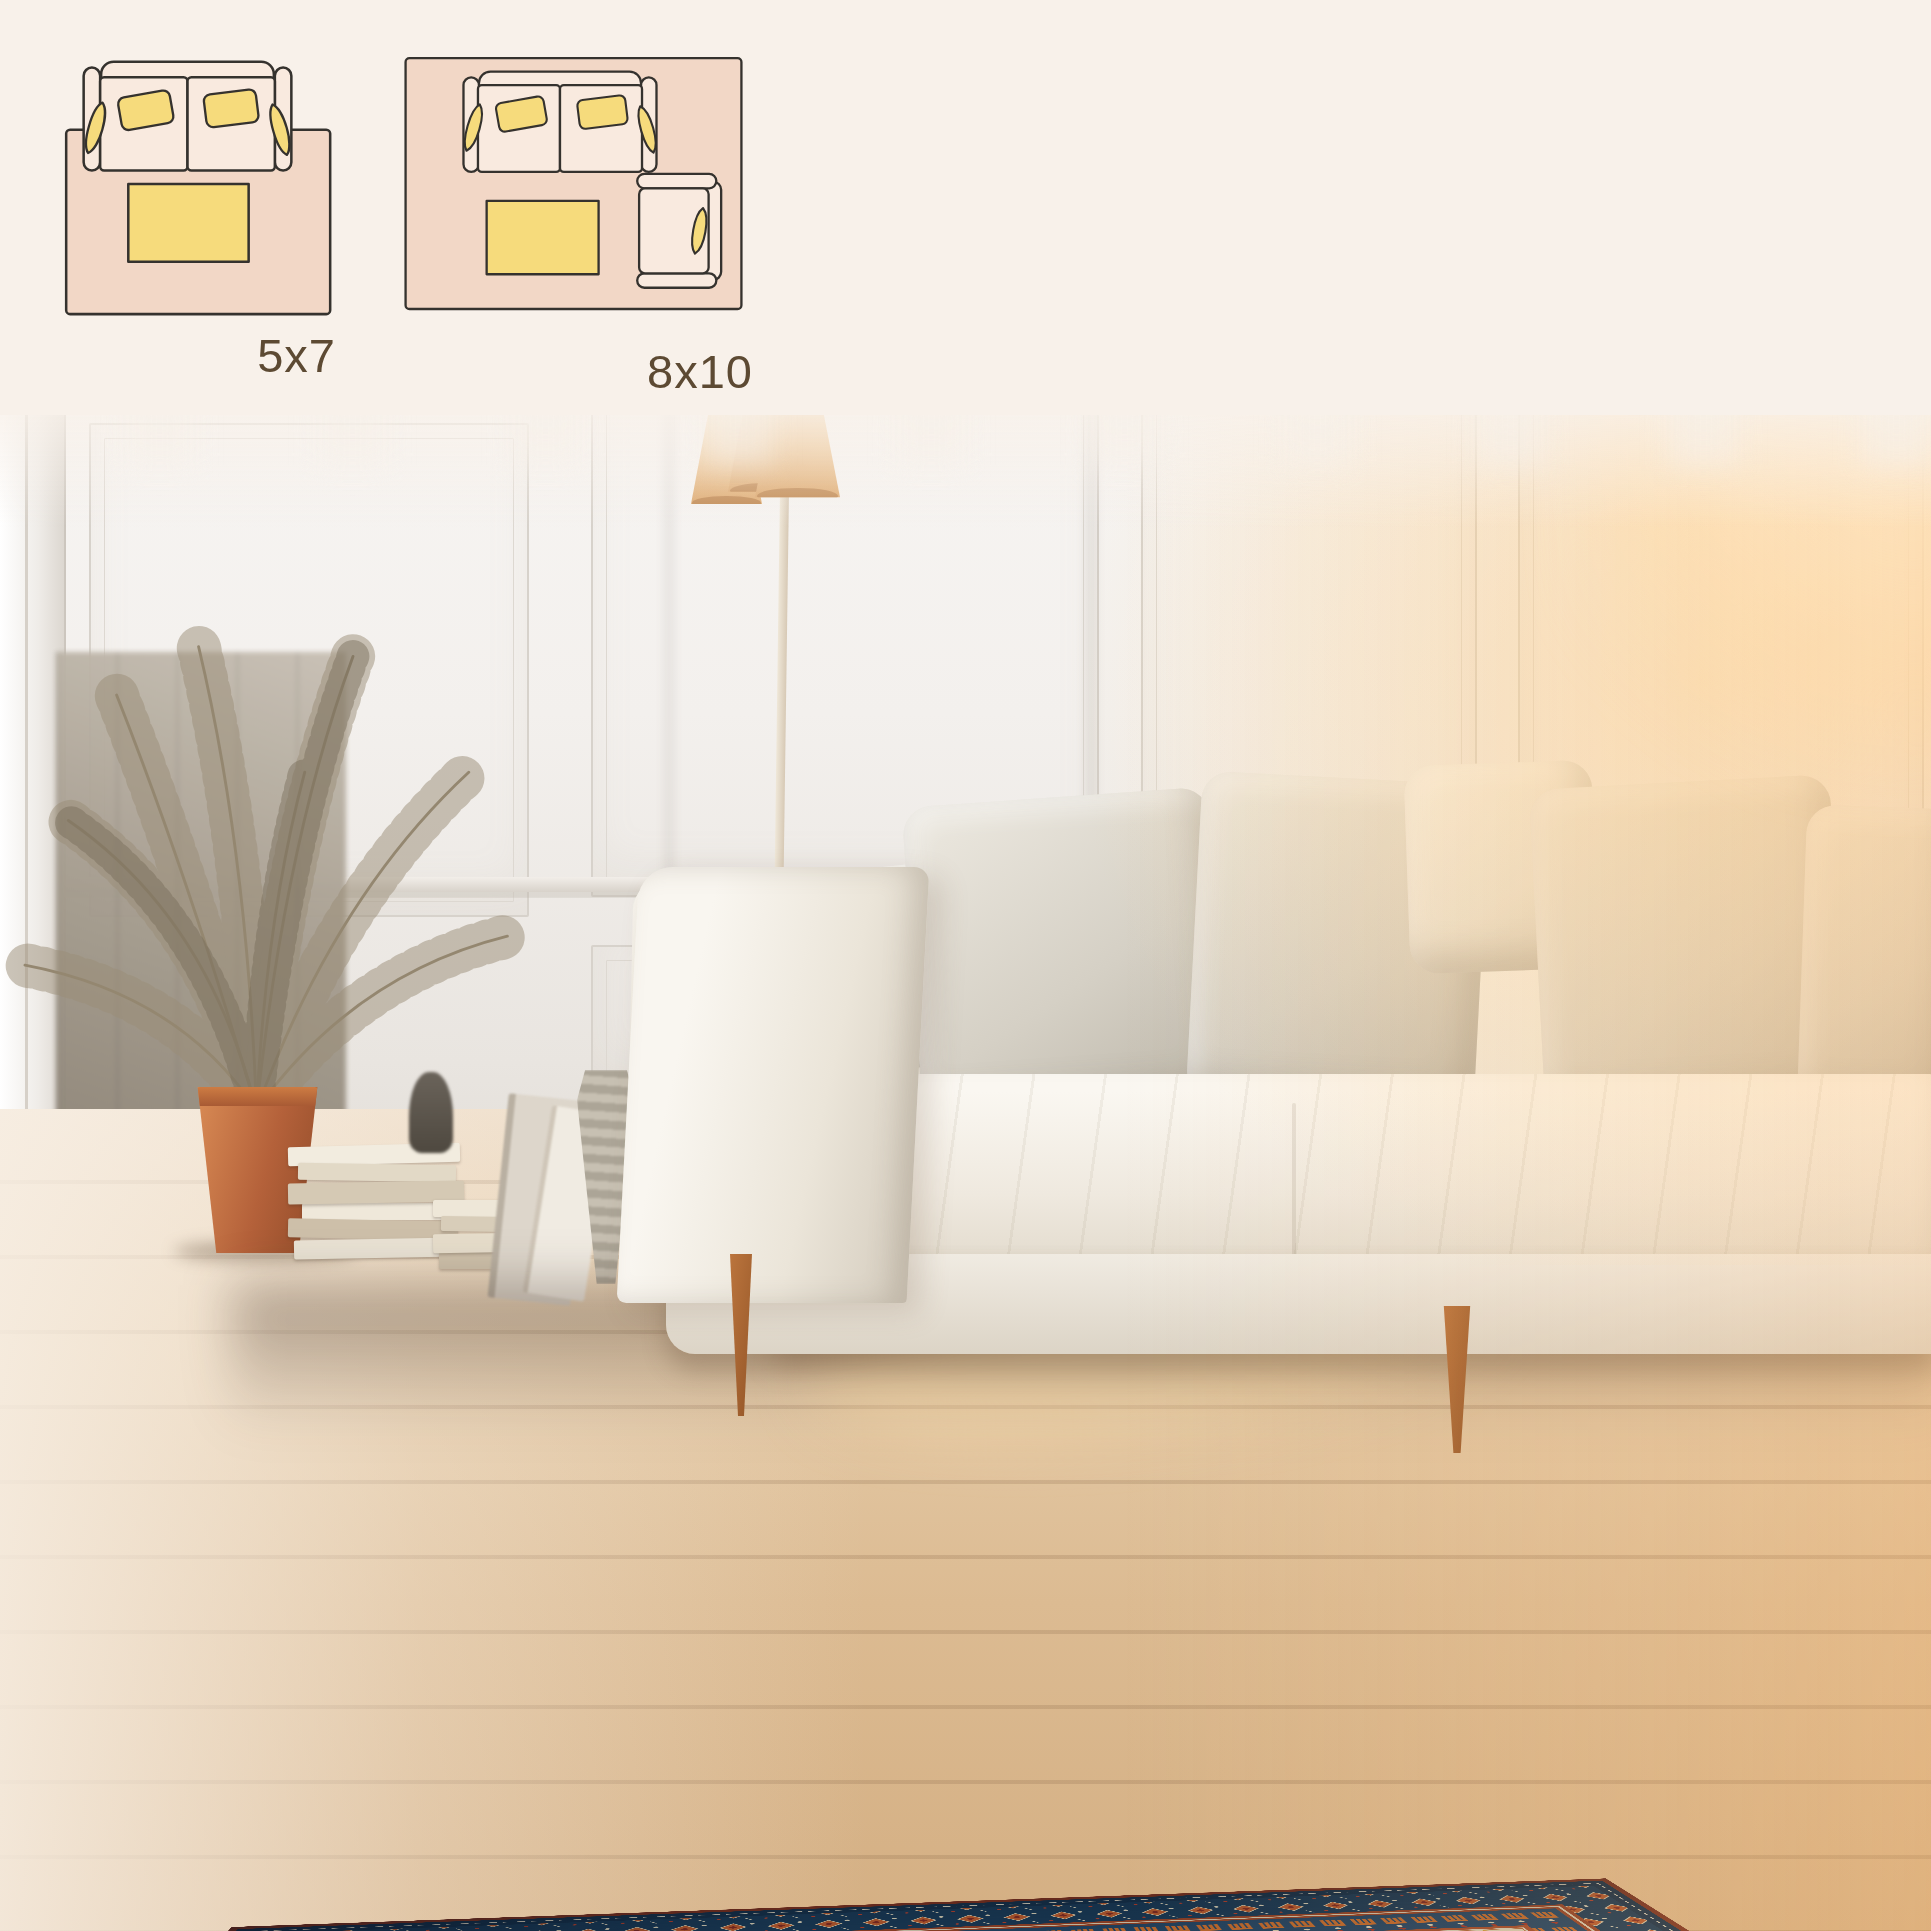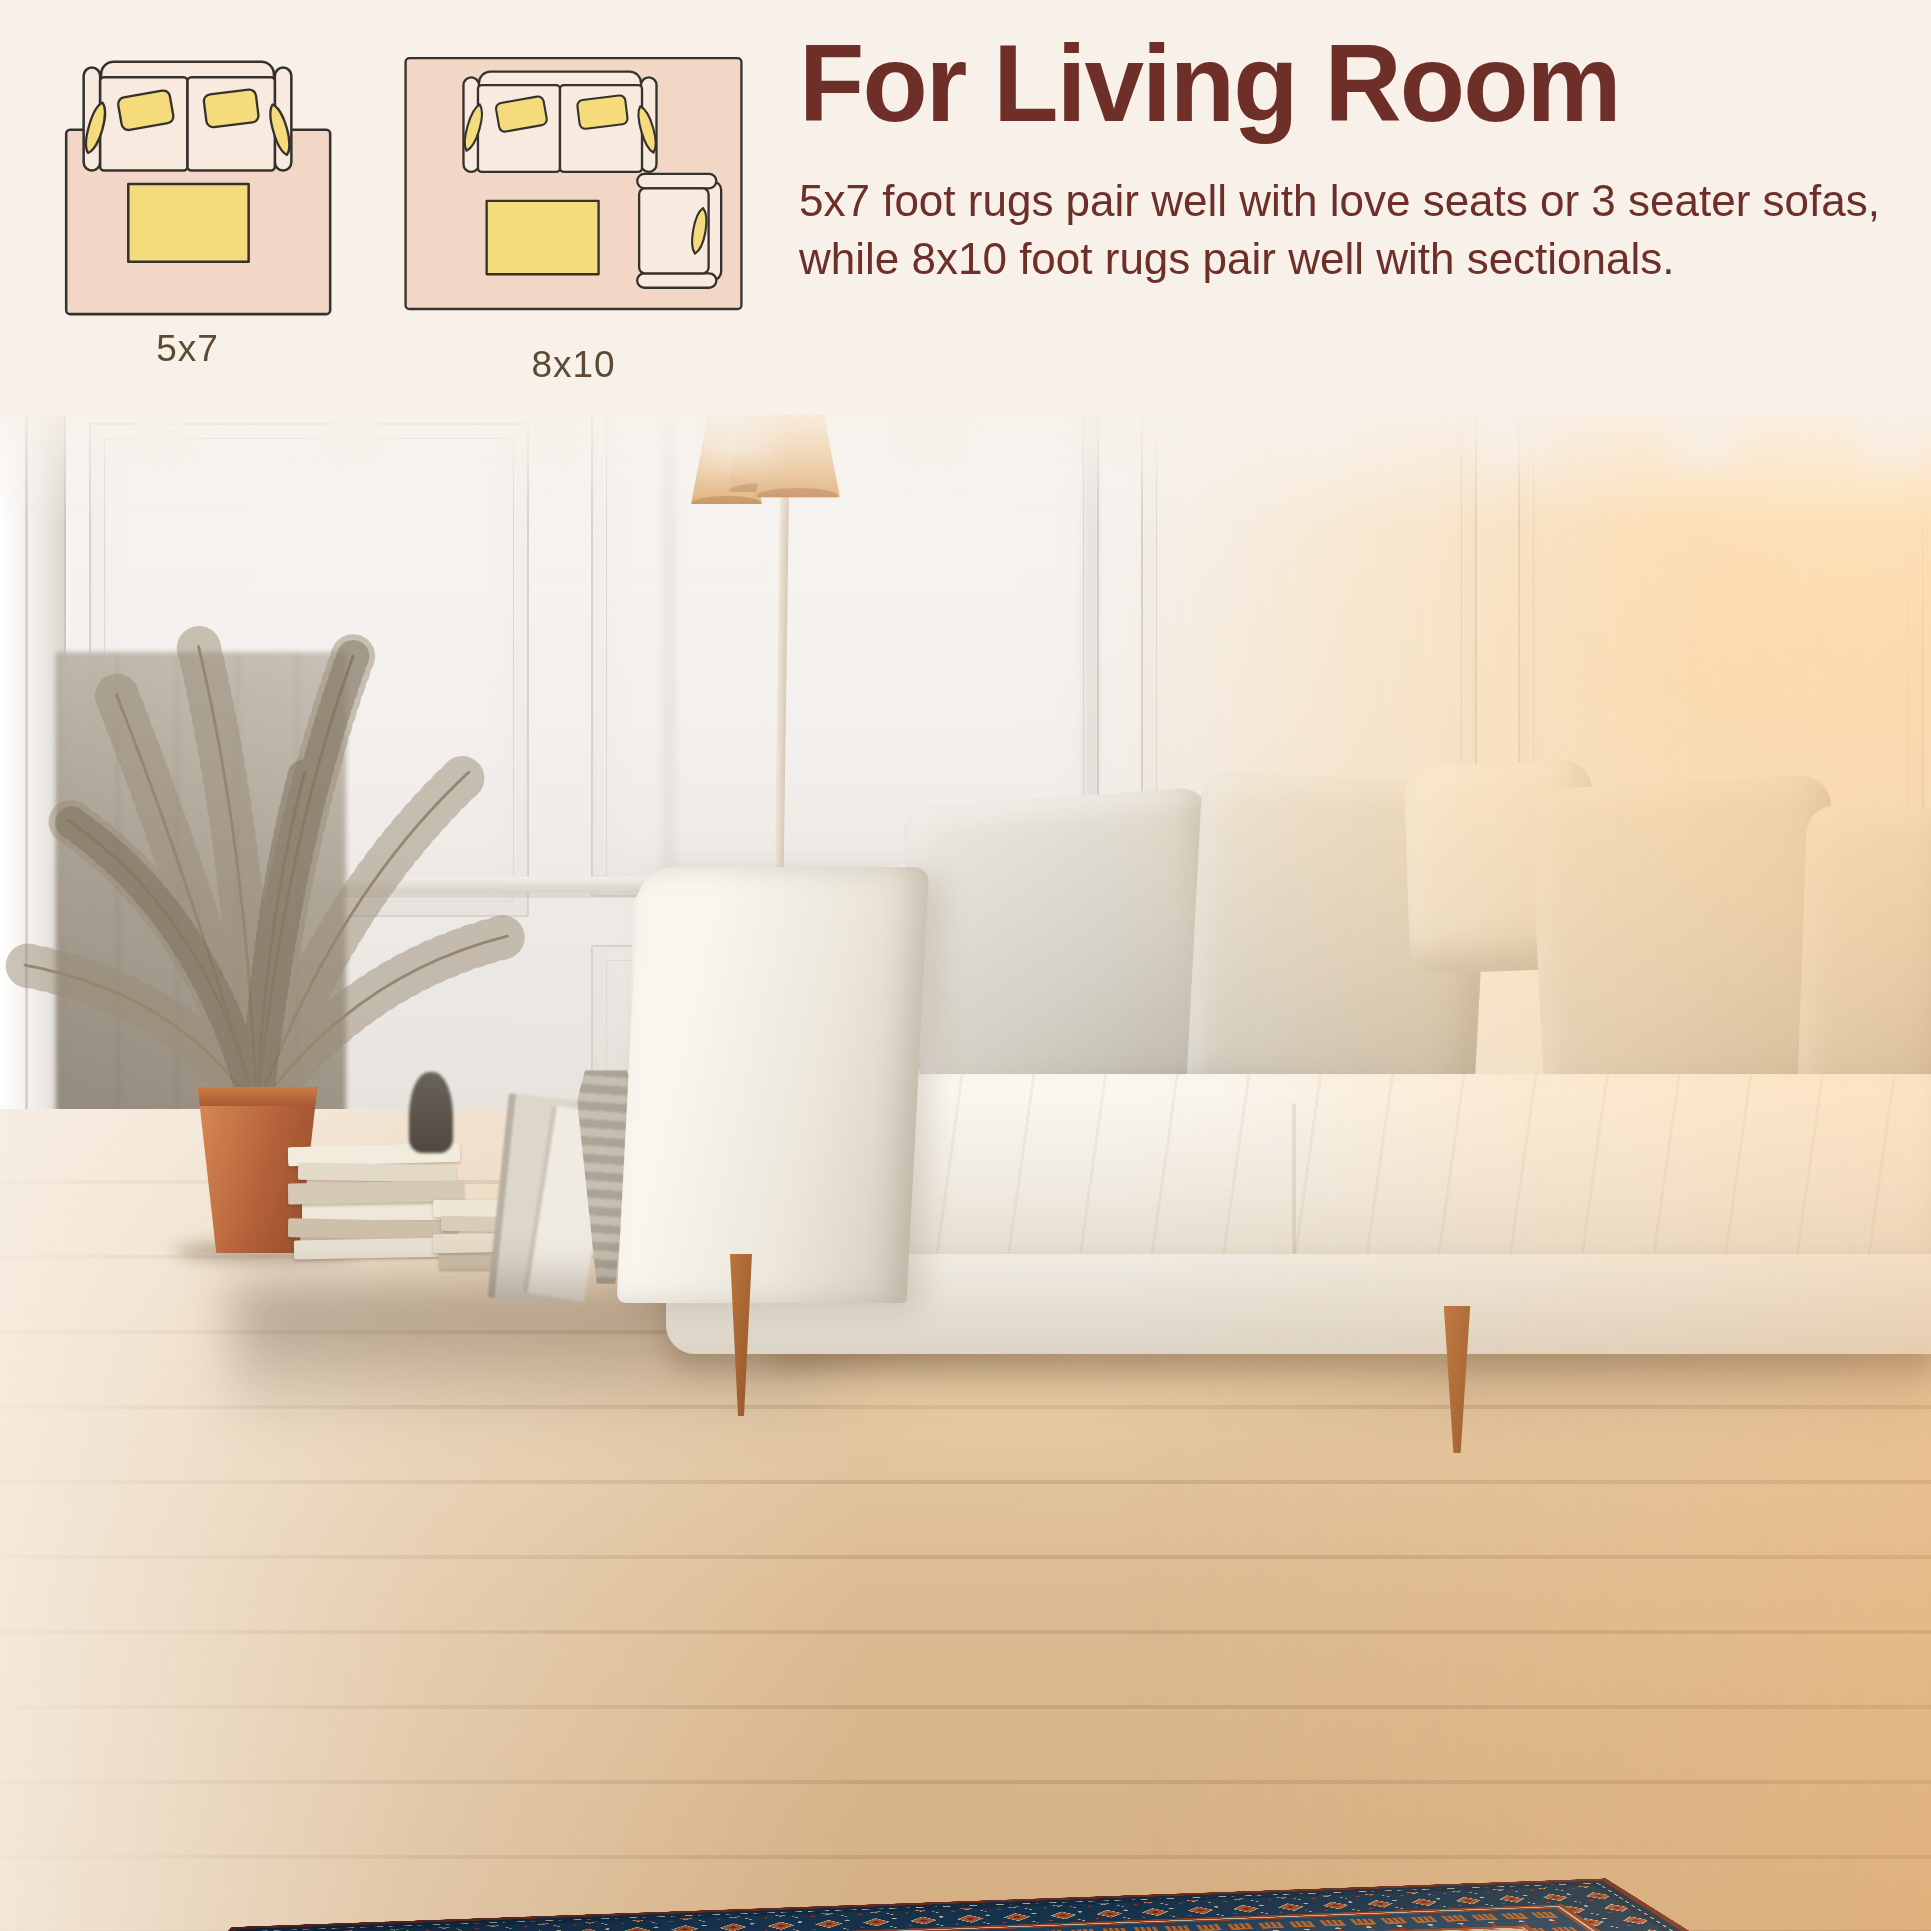--- a/index.html
+++ b/index.html
@@ -10,21 +10,21 @@
   }
   *{margin:0;padding:0;box-sizing:border-box}
   html,body{width:1931px;height:1931px}
   body{font-family:"Liberation Sans",sans-serif;background:var(--header-bg);position:relative;overflow:hidden}
   .abs{position:absolute}
 
   
   #size-guide{position:absolute;inset:0 0 auto 0;height:415px;background:var(--header-bg);z-index:30}
   .diagram{position:absolute}
   .diagram svg{display:block;width:100%;height:100%}
-  .diagram-label{position:absolute;text-align:center;font-size:37px;color:var(--label-text);letter-spacing:1px}
+  .diagram-label{position:absolute;text-align:right;font-size:47px;color:var(--label-text);letter-spacing:1px}
   #headline{position:absolute;left:799px;top:25px;width:1120px}
   #headline h1{font-size:109px;font-weight:bold;color:var(--heading-text);letter-spacing:-1.9px;line-height:1.08;transform:scaleX(.98);transform-origin:left}
   #headline p{margin-top:29px;font-size:44px;line-height:1.33;color:var(--heading-text);max-width:1110px}
 
   
   #photo{position:absolute;left:0;top:319px;width:1931px;height:1612px;overflow:hidden;background:#efe9e2;z-index:1}
 
   
   #wall{position:absolute;inset:0 0 auto 0;height:874px;background:linear-gradient(180deg,#f8f6f4 0%,#f3f0ed 45%,#e9e5e0 85%,#e2ded8 100%)}
   .panel{position:absolute;border:2.9px solid #d7d2cb;border-radius:1.9px;box-shadow:inset 0 -27px 43px rgba(175,165,150,.10)}
@@ -135,24 +135,20 @@
           <rect x="252" y="150" width="82" height="15" rx="7.5" fill="#F9EADF"></rect>
           <rect x="252" y="253" width="82" height="15" rx="7.5" fill="#F9EADF"></rect>
           <rect x="254" y="165" width="72" height="88" rx="6" fill="#F9EADF"></rect>
           <path d="M0,-24 C9,-16 9,16 0,24 C-8,16 -8,-16 0,-24 Z" transform="translate(316,209) rotate(10)" fill="#F6DB7C" stroke-width="2.2"></path>
         </g>
       </g>
     </svg>
   </div>
   <div class="diagram-label" style="left:394px;top:344px;width:359px">8x10</div>
 
-  <div id="headline">
-    <h1>For Living Room</h1>
-    <p>5x7 foot rugs pair well with love seats or 3 seater sofas, while 8x10 foot rugs pair well with sectionals.</p>
-  </div>
 </header>
 
 <figure id="photo">
 
   <div id="wall"></div>
   <div class="panel" style="left:89px;top:104px;width:440px;height:494px"></div>
   <div class="panel" style="left:591px;top:37px;width:508px;height:541px"></div>
   <div class="panel" style="left:1141px;top:27px;width:336px;height:546px"></div>
   <div class="panel" style="left:1518px;top:19.3px;width:406px;height:548px"></div>
   <div id="chair-rail"></div>

